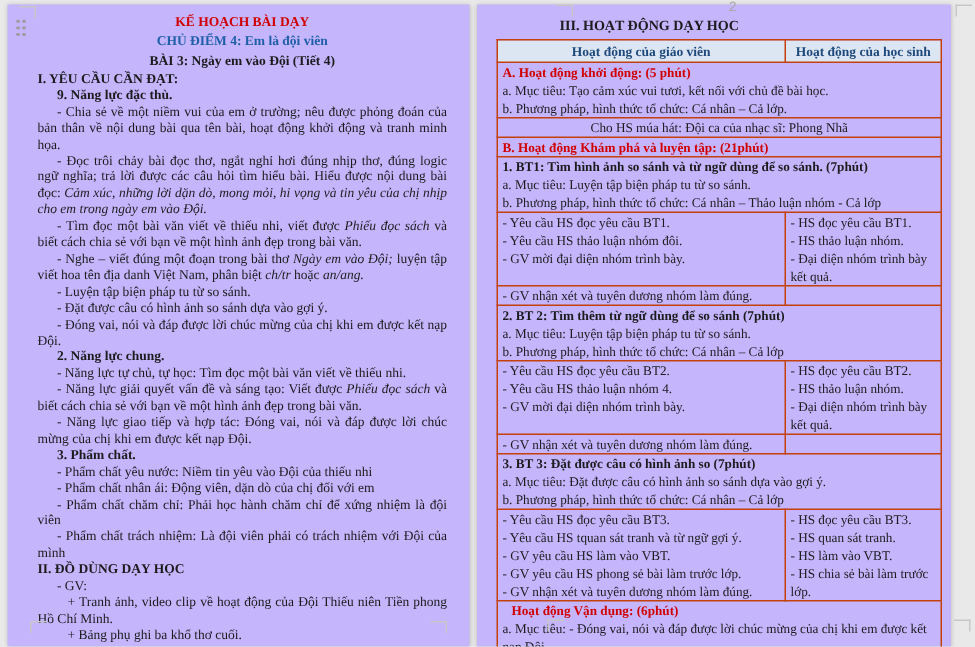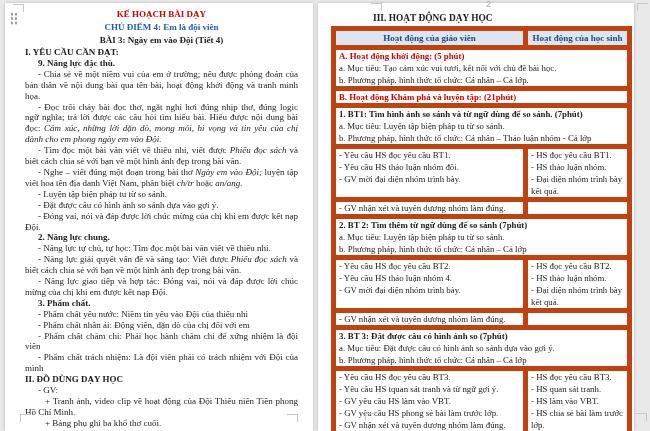--- a/index.html
+++ b/index.html
@@ -6,21 +6,21 @@
   body{
     position:relative;
     width:650px;height:431px;
     background:#e9e9e9;
     overflow:hidden;
     font-family:"Liberation Serif", serif;
     color:#1c1c1c;
   }
   .page{
     position:absolute;top:3px;bottom:0;
-    background:#ffffff;
+    background:#c4b5fd;
     box-shadow:0 0 3px rgba(0,0,0,.22);
   }
   #left-page{left:5px;width:308px;}
   #right-page{left:318px;width:316px;}
 
   
   #left-content{
     padding:5px 15px 0 20px;
     font-size:9px;line-height:10.9px;
   }
@@ -40,21 +40,21 @@
     font-weight:bold;font-size:9.4px;
   }
   #activities-table{
     border-collapse:collapse;
     margin-left:13px;
     width:296px;
     font-size:8.8px;line-height:12px;
     table-layout:fixed;
   }
   #activities-table th,#activities-table td{
-    border:5px solid #c2410c;
+    border:1px solid #c2410c;
     padding:0 3px;
     vertical-align:top;
     text-align:left;
   }
   #activities-table th{
     background:#dce6f2;
     color:#1f497d;
     font-size:9px;
     text-align:center;
     font-weight:bold;
@@ -92,21 +92,21 @@
 <body>
 
 <div class="page" id="left-page">
   <div id="left-content">
       <div class="para tl red">KẾ HOẠCH BÀI DẠY</div>
       <div class="para tl blue">CHỦ ĐIỂM 4: Em là đội viên</div>
       <div class="para tl">BÀI 3: Ngày em vào Đội (Tiết 4)</div>
       <div class="para b noind">I. YÊU CẦU CẦN ĐẠT:</div>
       <div class="para b">9. Năng lực đặc thù.</div>
       <div class="para">- Chia sẻ về một niềm vui của em ở trường; nêu được phỏng đoán của bản thân về nội dung bài qua tên bài, hoạt động khởi động và tranh minh họa.</div>
-      <div class="para">- Đọc trôi chảy bài đọc thơ, ngắt nghỉ hơi đúng nhịp thơ, đúng logic ngữ nghĩa; trả lời được các câu hỏi tìm hiểu bài. Hiểu được nội dung bài đọc: <span class="seg-i">Cảm xúc, những lời dặn dò, mong mỏi, hi vọng và tin yêu của chị dành cho em phong ngày em vào Đội.</span></div>
+      <div class="para">- Đọc trôi chảy bài đọc thơ, ngắt nghỉ hơi đúng nhịp thơ, đúng logic ngữ nghĩa; trả lời được các câu hỏi tìm hiểu bài. Hiểu được nội dung bài đọc: <span class="seg-i">Cảm xúc, những lời dặn dò, mong mỏi, hi vọng và tin yêu của chị nhịp cho em trong ngày em vào Đội.</span></div>
       <div class="para">- Tìm đọc một bài văn viết về thiếu nhi, viết được <span class="seg-i">Phiếu đọc sách</span> và biết cách chia sẻ với bạn về một hình ảnh đẹp trong bài văn.</div>
       <div class="para">- Nghe – viết đúng một đoạn trong bài thơ <span class="seg-i">Ngày em vào Đội;</span> luyện tập viết hoa tên địa danh Việt Nam, phân biệt <span class="seg-i">ch/tr</span> hoặc <span class="seg-i">an/ang.</span></div>
       <div class="para">- Luyện tập biện pháp tu từ so sánh.</div>
       <div class="para">- Đặt được câu có hình ảnh so sánh dựa vào gợi ý.</div>
       <div class="para">- Đóng vai, nói và đáp được lời chúc mừng của chị khi em được kết nạp Đội.</div>
       <div class="para b">2. Năng lực chung.</div>
       <div class="para">- Năng lực tự chủ, tự học: Tìm đọc một bài văn viết về thiếu nhi.</div>
       <div class="para">- Năng lực giải quyết vấn đề và sáng tạo: Viết được <span class="seg-i">Phiếu đọc sách</span> và biết cách chia sẻ với bạn về một hình ảnh đẹp trong bài văn.</div>
       <div class="para">- Năng lực giao tiếp và hợp tác: Đóng vai, nói và đáp được lời chúc mừng của chị khi em được kết nạp Đội.</div>
       <div class="para b">3. Phẩm chất.</div>
@@ -137,20 +137,25 @@
     <tbody>
         <tr>
           <td colspan="2">
             <div class="tline red">A. Hoạt động khởi động: (5 phút)</div>
             <div class="tline">a. Mục tiêu: Tạo cảm xúc vui tươi, kết nối với chủ đề bài học.</div>
             <div class="tline">b. Phương pháp, hình thức tổ chức: Cá nhân – Cả lớp.</div>
           </td>
         </tr>
         <tr>
           <td colspan="2">
+            <div class="tline center">Cho HS múa hát: Đội ca của nhạc sĩ: Phong Nhã</div>
+          </td>
+        </tr>
+        <tr>
+          <td colspan="2">
             <div class="tline red">B. Hoạt động Khám phá và luyện tập: (21phút)</div>
           </td>
         </tr>
         <tr>
           <td colspan="2">
             <div class="tline bold">1. BT1: Tìm hình ảnh so sánh và từ ngữ dùng để so sánh. (7phút)</div>
             <div class="tline">a. Mục tiêu: Luyện tập biện pháp tu từ so sánh.</div>
             <div class="tline">b. Phương pháp, hình thức tổ chức: Cá nhân – Thảo luận nhóm - Cả lớp</div>
           </td>
         </tr>

